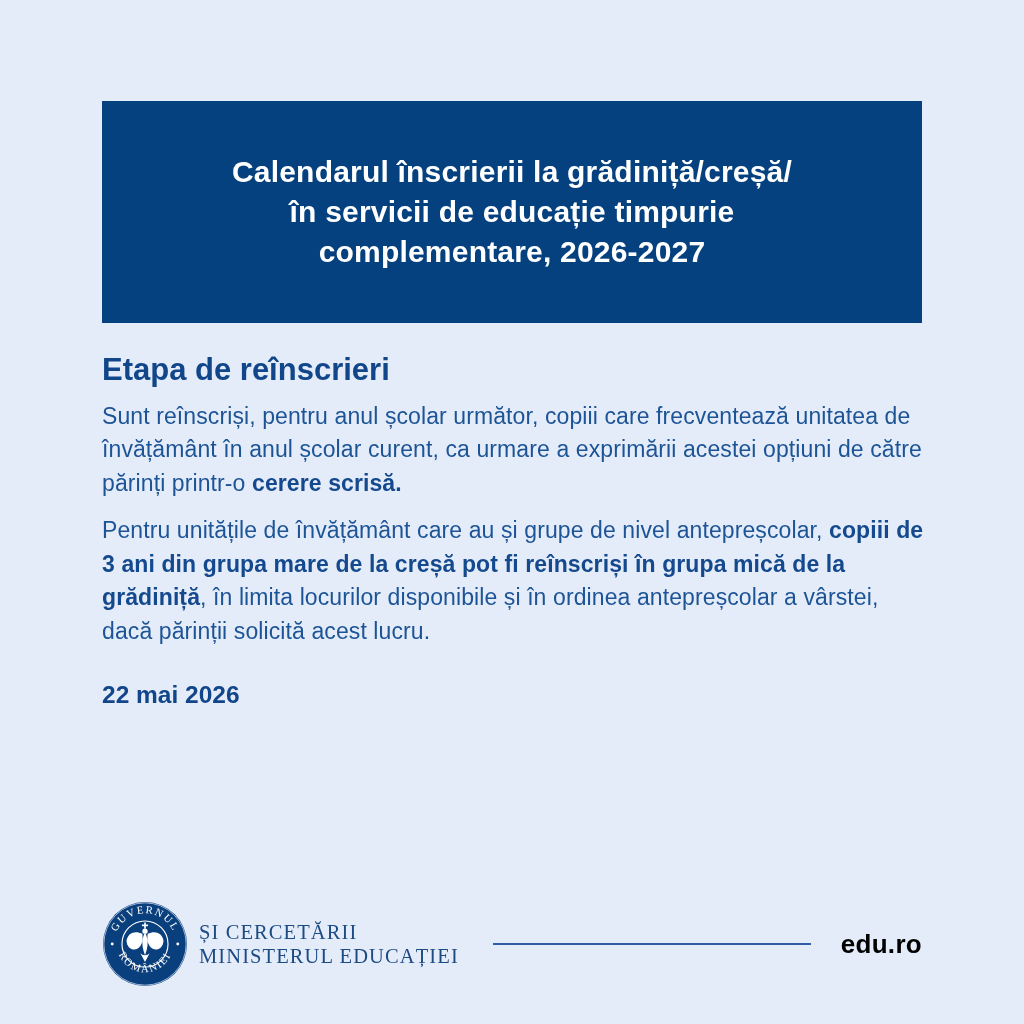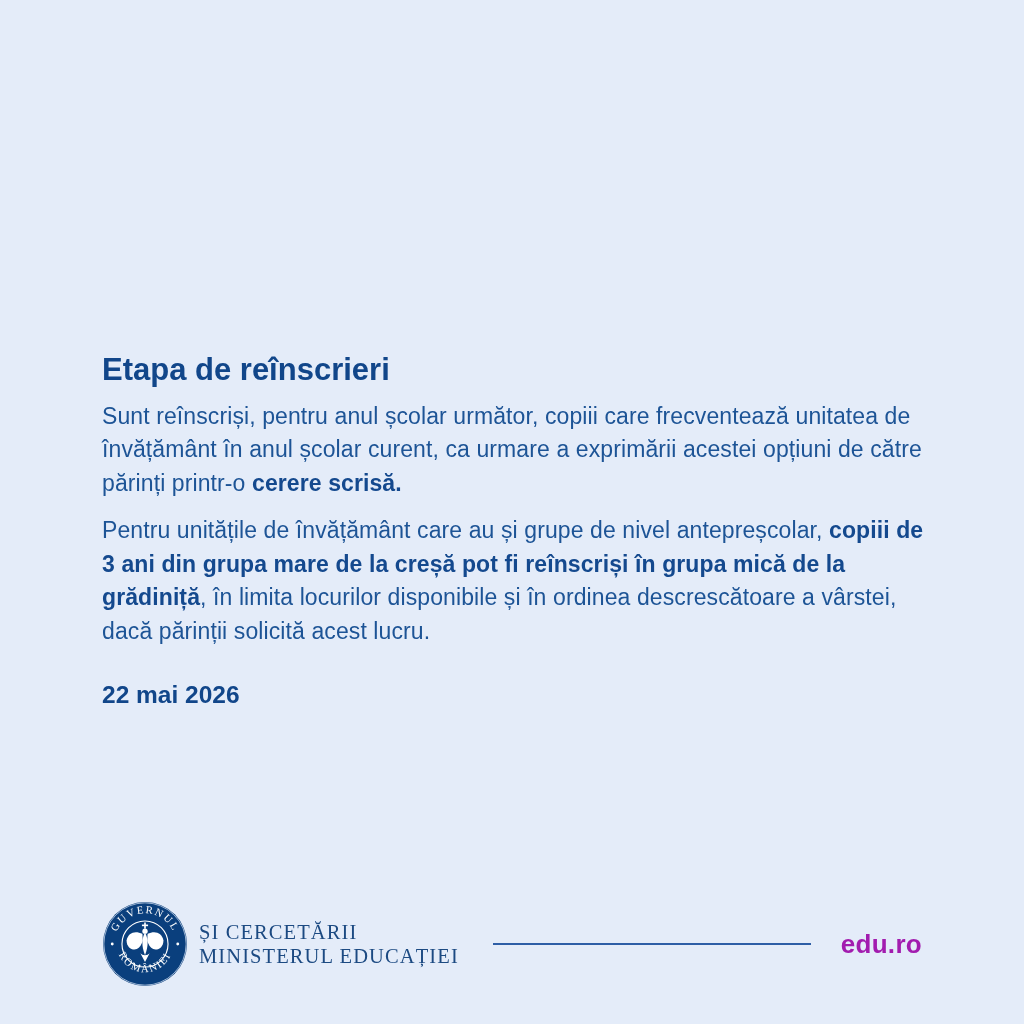--- a/index.html
+++ b/index.html
@@ -50,37 +50,44 @@
     fill:#ffffff;font-family:"Liberation Serif", serif;
     font-size:10.5px;letter-spacing:1.6px;
   }
   .ministry{
     margin-left:11px;color:#1c4a82;
     font-family:"Liberation Serif", serif;
     font-size:20.5px;line-height:1.18;letter-spacing:1.1px;
   }
   .divider{flex:1;height:2px;background:#2e5ea6;margin:0 30px 0 34px;}
   .website{
-    color:#a21caf;font-weight:bold;font-size:26px;letter-spacing:0.3px;
+    color:#000000;font-weight:bold;font-size:26px;letter-spacing:0.3px;
     flex:0 0 auto;
   }
 </style>
 </head>
 <body>
 
 <div class="poster">
 
+  <div class="banner">
+    <div class="banner-title">
+      <div>Calendarul înscrierii la grădiniță/creșă/</div>
+      <div>în servicii de educație timpurie</div>
+      <div>complementare, 2026-2027</div>
+    </div>
+  </div>
 
   <div class="content">
     <h1 class="section-heading">Etapa de reînscrieri</h1>
 
 
     <p class="body-par"><span>Sunt reînscriși, pentru anul școlar următor, copiii care frecventează unitatea de învățământ în anul școlar curent, ca urmare a exprimării acestei opțiuni de către părinți printr-o </span><span class="b">cerere scrisă.</span></p>
 
-    <p class="body-par"><span>Pentru unitățile de învățământ care au și grupe de nivel antepreșcolar, </span><span class="b">copiii de 3 ani din grupa mare de la creșă pot fi reînscriși în grupa mică de la grădiniță</span><span>, în limita locurilor disponibile și în ordinea descrescătoare a vârstei, dacă părinții solicită acest lucru.</span></p>
+    <p class="body-par"><span>Pentru unitățile de învățământ care au și grupe de nivel antepreșcolar, </span><span class="b">copiii de 3 ani din grupa mare de la creșă pot fi reînscriși în grupa mică de la grădiniță</span><span>, în limita locurilor disponibile și în ordinea antepreșcolar a vârstei, dacă părinții solicită acest lucru.</span></p>
 
     <h2 class="date-heading second">22 mai 2026</h2>
 
   </div>
 
   <div class="footer">
 
     <svg class="seal" viewBox="0 0 84 84" aria-hidden="true">
       <circle cx="42" cy="42" r="41" fill="#0a3f7d"></circle>
       <circle cx="42" cy="42" r="40.2" fill="none" stroke="#dbe6f7" stroke-width="0.8" opacity="0.85"></circle>

